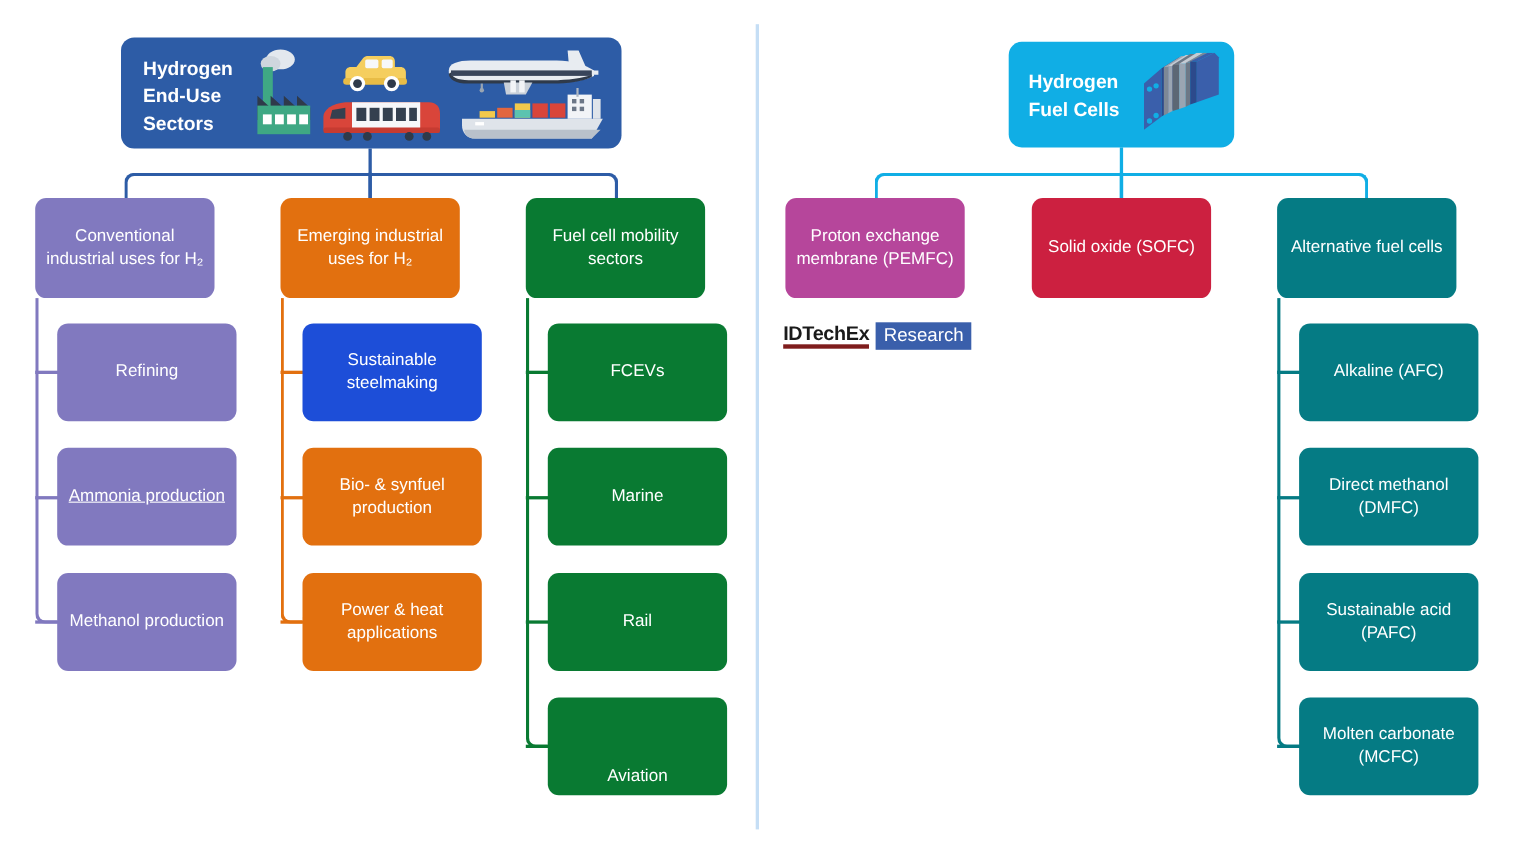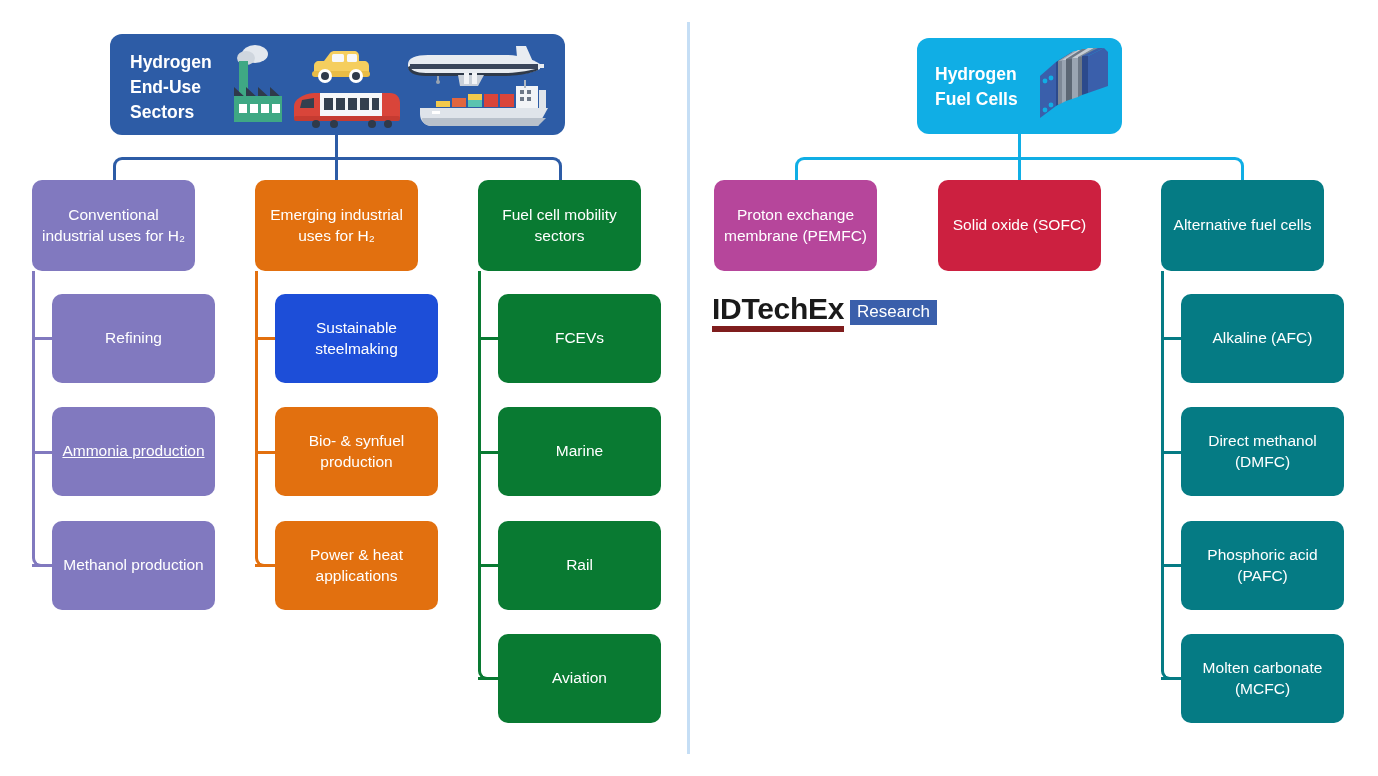--- a/index.html
+++ b/index.html
@@ -59,22 +59,22 @@
     position:absolute;
     color:#ffffff;
     font-weight:bold;
     white-space:pre-line;
   }
   .head-art{position:absolute;top:0;bottom:0;}
 
   
   #logo{position:absolute;left:712px;top:293px;display:flex;align-items:center;z-index:5;}
   #logo-word{
-    font-size:30px;font-weight:bold;color:#1a1a1a;letter-spacing:-0.3px;
-    border-bottom:6px solid #7f1d1d;padding-bottom:1px;line-height:1.05;
+    font-size:18px;font-weight:bold;color:#1a1a1a;letter-spacing:-0.3px;
+    border-bottom:4px solid #7f1d1d;padding-bottom:1px;line-height:1.05;
   }
   #logo-badge{
     margin-left:6px;background:#3a5fab;color:#ffffff;
     font-size:17px;padding:2px 7px 3px 7px;line-height:1.18;
   }
 </style>
 </head>
 <body>
 
 <div id="canvas">
@@ -218,21 +218,21 @@
 
   <div class="box" style="left:498px;top:294px;width:163px;height:89px;background:#097a32;">
     <span>FCEVs</span>
   </div>
   <div class="box" style="left:498px;top:407px;width:163px;height:89px;background:#097a32;">
     <span>Marine</span>
   </div>
   <div class="box" style="left:498px;top:521px;width:163px;height:89px;background:#097a32;">
     <span>Rail</span>
   </div>
-  <div class="box" style="left:498px;top:634px;width:163px;height:89px;background:#097a32;">
+  <div class="box" style="left:498px;top:634px;width:163px;height:89px;background:#097a32;align-items:flex-end;">
     <span>Aviation</span>
   </div>
 
   <div class="box head" style="left:917px;top:38px;width:205px;height:96px;background:#10aee5;">
   </div>
   <div class="head-title" style="left:935px;top:62px;width:90px;font-size:17.5px;line-height:1.42;z-index:4;">Hydrogen
 Fuel Cells</div>
 
   <svg class="head-art" style="left:1032px;top:48px;width:80px;height:76px;z-index:4;" viewBox="0 0 80 76">
     <path d="M8 28 L24 14 L24 58 L8 70 Z" fill="#3a5fab"></path>
@@ -282,21 +282,21 @@
   <div class="hline" style="left:1161px;top:564px;width:23px;height:3px;background:#057b84;"></div>
   <div class="hline" style="left:1161px;top:677px;width:23px;height:3px;background:#057b84;"></div>
 
   <div class="box" style="left:1181px;top:294px;width:163px;height:89px;background:#057b84;">
     <span>Alkaline (AFC)</span>
   </div>
   <div class="box" style="left:1181px;top:407px;width:163px;height:89px;background:#057b84;">
     <span>Direct methanol (DMFC)</span>
   </div>
   <div class="box" style="left:1181px;top:521px;width:163px;height:89px;background:#057b84;">
-    <span>Phosphoric acid (PAFC)</span>
+    <span>Sustainable acid (PAFC)</span>
   </div>
   <div class="box" style="left:1181px;top:634px;width:163px;height:89px;background:#057b84;">
     <span>Molten carbonate (MCFC)</span>
   </div>
 
   <div id="logo">
     <span id="logo-word">IDTechEx</span>
     <span id="logo-badge">Research</span>
   </div>
 

